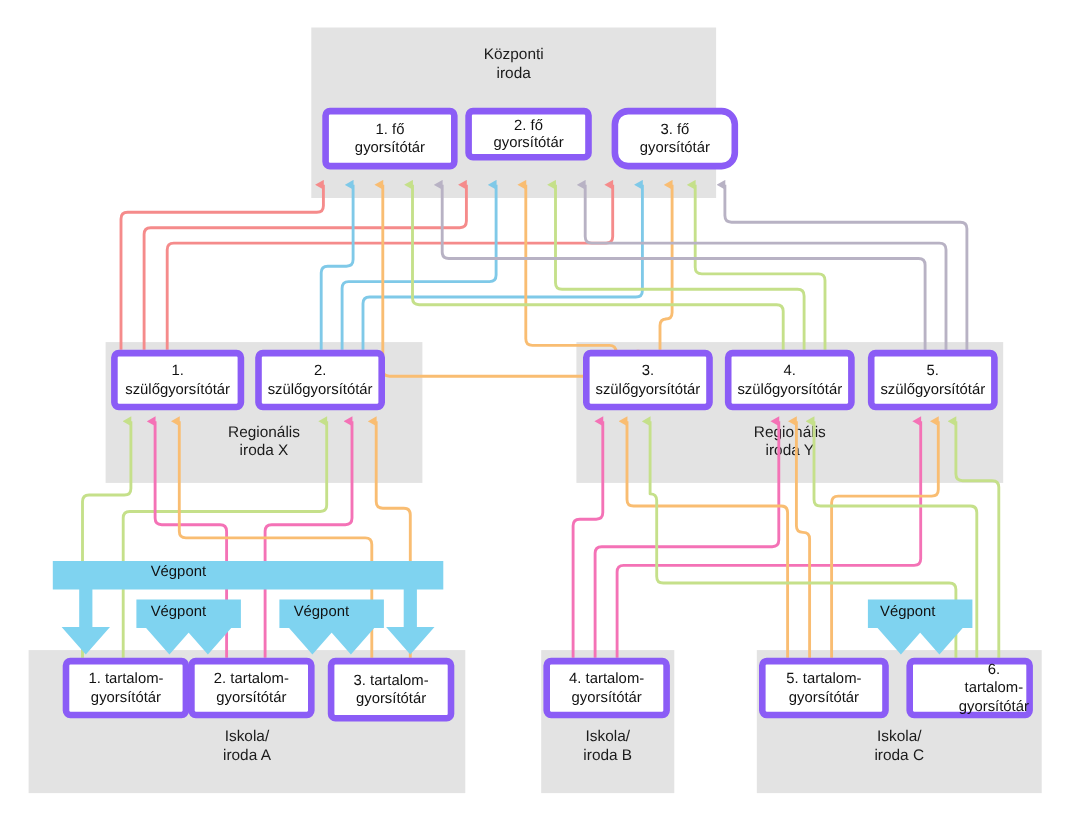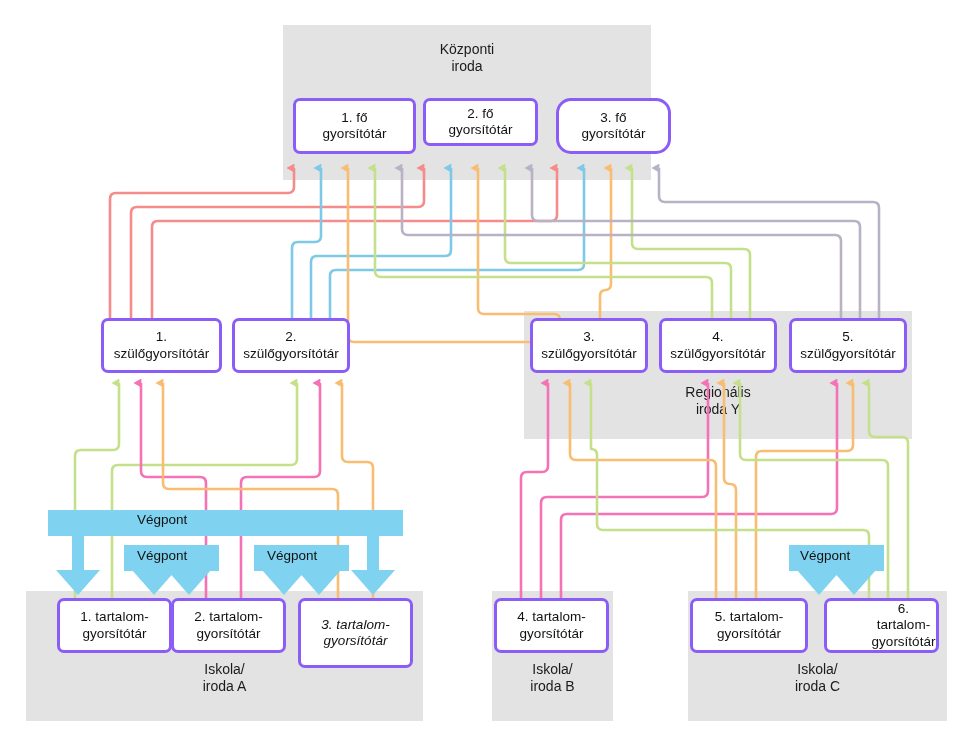--- a/index.html
+++ b/index.html
@@ -25,21 +25,21 @@
     font-size:14px;
     line-height:17px;
     color:#1b1b1b;
     white-space:pre-line;
   }
 
   
   .node {
     position:absolute;
     background:#ffffff;
-    border:3px solid #8b5cf6;
+    border:6px solid #8b5cf6;
     border-radius:7px;
     display:flex;
     align-items:center;
     justify-content:center;
     text-align:center;
     font-size:13.5px;
     line-height:16.5px;
     color:#111111;
     white-space:pre-line;
     z-index:30;
@@ -69,20 +69,24 @@
 </head>
 <body>
 
 <div id="stage">
 
   <div class="zone" style="left:283px; top:25px; width:368px; height:155px;">
     <div class="zone-label" style="top:16px;">Központi
 iroda</div>
   </div>
 
+  <div class="zone" style="left:96px; top:311px; width:288px; height:128px;">
+    <div class="zone-label" style="top:73px;">Regionális
+iroda X</div>
+  </div>
 
   <div class="zone" style="left:524px; top:311px; width:388px; height:128px;">
     <div class="zone-label" style="top:73px;">Regionális
 iroda Y</div>
   </div>
 
   <div class="zone" style="left:26px; top:591px; width:397px; height:130px;">
     <div class="zone-label" style="top:70px;">Iskola/
 iroda A</div>
   </div>
@@ -218,21 +222,21 @@
 szülőgyorsítótár</div>
   <div class="node" style="left:659px; top:318px; width:118px; height:55px;">4.
 szülőgyorsítótár</div>
   <div class="node" style="left:789px; top:318px; width:118px; height:55px;">5.
 szülőgyorsítótár</div>
 
   <div class="node" style="left:57px; top:598px; width:115px; height:55px;">1. tartalom-
 gyorsítótár</div>
   <div class="node" style="left:171px; top:598px; width:115px; height:55px;">2. tartalom-
 gyorsítótár</div>
-  <div class="node" style="left:298px; top:598px; width:115px; height:70px;font-style:italic;">3. tartalom-
+  <div class="node" style="left:298px; top:598px; width:115px; height:58px;">3. tartalom-
 gyorsítótár</div>
   <div class="node" style="left:494px; top:598px; width:115px; height:55px;">4. tartalom-
 gyorsítótár</div>
   <div class="node" style="left:690px; top:598px; width:118px; height:55px;">5. tartalom-
 gyorsítótár</div>
   <div class="node" style="left:824px; top:598px; width:115px; height:55px;padding-left:44px;">6. tartalom-
 gyorsítótár</div>
 
 </div>
 

